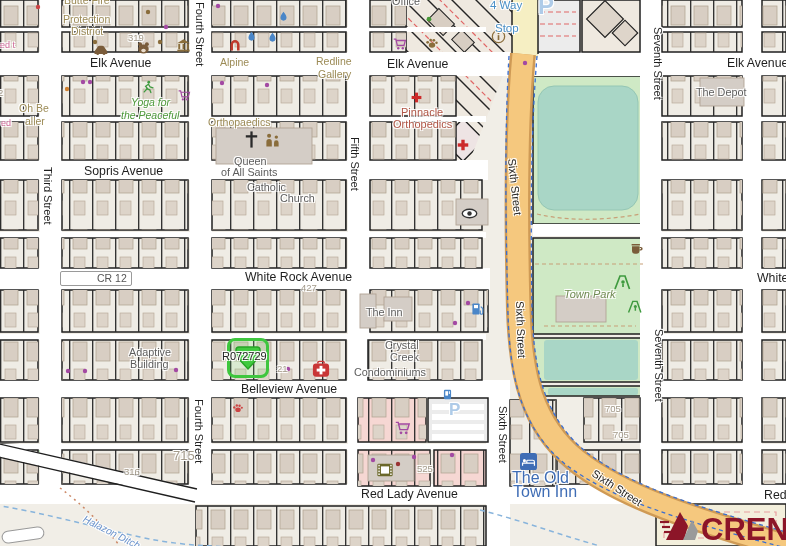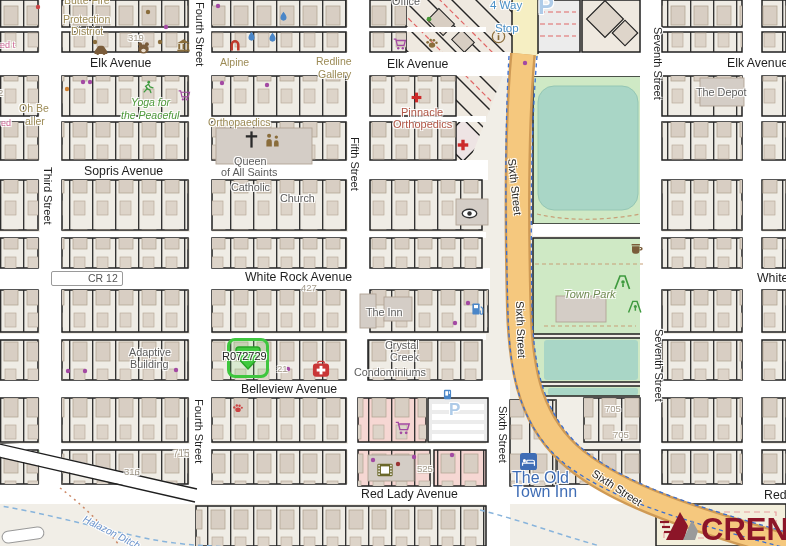--- a/index.html
+++ b/index.html
@@ -13,21 +13,21 @@
   .tan{font-size:10.5px;color:#9c8b56}
   .pink{font-size:9px;color:#d06a9a}
   .grn{font-size:10.5px;color:#4f9a3c;font-style:italic}
   .gray{font-size:10.8px;color:#5d5d5d}
   .blue{font-size:11.5px;color:#4a90c8}
   .blue2{font-size:16px;color:#3f6db5}
   .redtan{font-size:11px;color:#b05545}
   .parkit{font-size:11px;color:#708a52;font-style:italic}
   .ditch{font-size:10px;color:#6b93cc;font-style:italic}
   .num{font-size:9.5px;color:#a39a8a}
-  .num7{font-size:10px;color:#a39a8a}
+  .num7{font-size:13px;color:#a39a8a}
   .pbig{font-size:24px;font-weight:700;color:#aecbe8}
   .pmed{font-size:17px;font-weight:700;color:#aecbe8}
   .shield{background:#fff;border:1px solid #9a9a9a;border-radius:2px;padding:1px 4px;
           font-size:10.5px;color:#555}
   #marker{position:absolute;left:227px;top:338px;width:42px;height:40px;box-sizing:border-box;
           border:3px solid #3ec63e;border-radius:8px;background:rgba(120,225,120,.18);
           display:flex;align-items:center;justify-content:center;cursor:pointer}
   #marker-label{position:absolute;left:222px;top:350px;font-size:11px;color:#222}
   #logo{position:absolute;left:660px;top:506px;display:flex;align-items:flex-end;gap:1px}
   #logo .cren-text{font-size:31px;font-weight:900;color:#8c1528;line-height:.82;letter-spacing:0}
@@ -520,41 +520,41 @@
       <div class="lbl hl sv" style="left: 53px; top: 167px; transform: rotate(90deg);">Third Street</div>
       <div class="lbl hl sv" style="left: 205px; top: 2px; transform: rotate(90deg);">Fourth Street</div>
       <div class="lbl hl sv" style="left: 204px; top: 399px; transform: rotate(90deg);">Fourth Street</div>
       <div class="lbl hl sv" style="left: 360px; top: 137px; transform: rotate(90deg);">Fifth Street</div>
       <div class="lbl hl sv" style="left: 508px; top: 406px; transform: rotate(90deg);">Sixth Street</div>
       <div class="lbl hl sv" style="left: 663px; top: 27px; transform: rotate(90deg);">Seventh Street</div>
       <div class="lbl hl sv" style="left: 664px; top: 329px; transform: rotate(90deg);">Seventh Street</div>
       <div class="lbl hl sv" style="left: 517px; top: 158px; transform: rotate(84deg);">Sixth Street</div>
       <div class="lbl hl sv" style="left: 525px; top: 301px; transform: rotate(88deg);">Sixth Street</div>
       <div class="lbl hl sv" style="left: 596px; top: 468px; transform: rotate(33deg);">Sixth Street</div>
-      <div class="lbl hl shield" style="left: 51px; top: 271px; padding-left: 36px;">CR 12</div>
+      <div class="lbl hl shield" style="left: 60px; top: 271px; padding-left: 36px;">CR 12</div>
       <div class="lbl hl ditch" style="left: 86px; top: 514px; transform: rotate(27deg);">Halazon Ditch</div>
       <div class="lbl hl tan" style="left: 64px; top: -5px;">Butte Fire</div>
       <div class="lbl hl tan" style="left: 63px; top: 14px;">Protection</div>
       <div class="lbl hl tan" style="left: 71px; top: 26px;">District</div>
       <div class="lbl hl gray" style="left: 392px; top: -4px;">Office</div>
       <div class="lbl hl num" style="left: 128px; top: 33px;">319</div>
       <div class="lbl hl num" style="left: -2px; top: 88px;">2</div>
       <div class="lbl hl tan" style="left: 220px; top: 57px;">Alpine</div>
       <div class="lbl hl tan" style="left: 208px; top: 69px; margin-top: 48px;">Orthopaedics</div>
       <div class="lbl hl tan" style="left: 316px; top: 56px;">Redline</div>
       <div class="lbl hl tan" style="left: 318px; top: 69px;">Gallery</div>
       <div class="lbl hl tan" style="left: 19px; top: 103px;">Oh Be</div>
       <div class="lbl hl tan" style="left: 25px; top: 116px;">aller</div>
       <div class="lbl hl pink" style="left: 0px; top: 41px;">ed t</div>
       <div class="lbl hl pink" style="left: 1px; top: 119px;">ed</div>
       <div class="lbl hl grn" style="left: 131px; top: 97px;">Yoga for</div>
       <div class="lbl hl grn" style="left: 121px; top: 110px;">the Peaceful</div>
       <div class="lbl hl gray" style="left: 234px; top: 156px;">Queen</div>
       <div class="lbl hl gray" style="left: 221px; top: 167px;">of All Saints</div>
-      <div class="lbl hl gray" style="left: 231px; top: 182px;">Catholic</div>
+      <div class="lbl hl gray" style="left: 231px; top: 182px; padding-left: 16px;">Catholic</div>
       <div class="lbl hl gray" style="left: 232px; top: 193px; padding-left: 48px;">Church</div>
       <div class="lbl hl blue" style="left: 490px; top: 0px;">4 Way</div>
       <div class="lbl hl blue" style="left: 495px; top: 23px;">Stop</div>
       <div class="lbl hl pbig" style="left: 538px; top: -6px;">P</div>
       <div class="lbl hl pmed" style="left: 449px; top: 401px;">P</div>
       <div class="lbl hl redtan" style="left: 401px; top: 107px;">Pinnacle</div>
       <div class="lbl hl redtan" style="left: 393px; top: 119px;">Orthopedics</div>
       <div class="lbl hl gray" style="left: 696px; top: 87px;">The Depot</div>
       <div class="lbl hl parkit" style="left: 564px; top: 289px;">Town Park</div>
       <div class="lbl hl gray" style="left: 366px; top: 307px;">The Inn</div>

